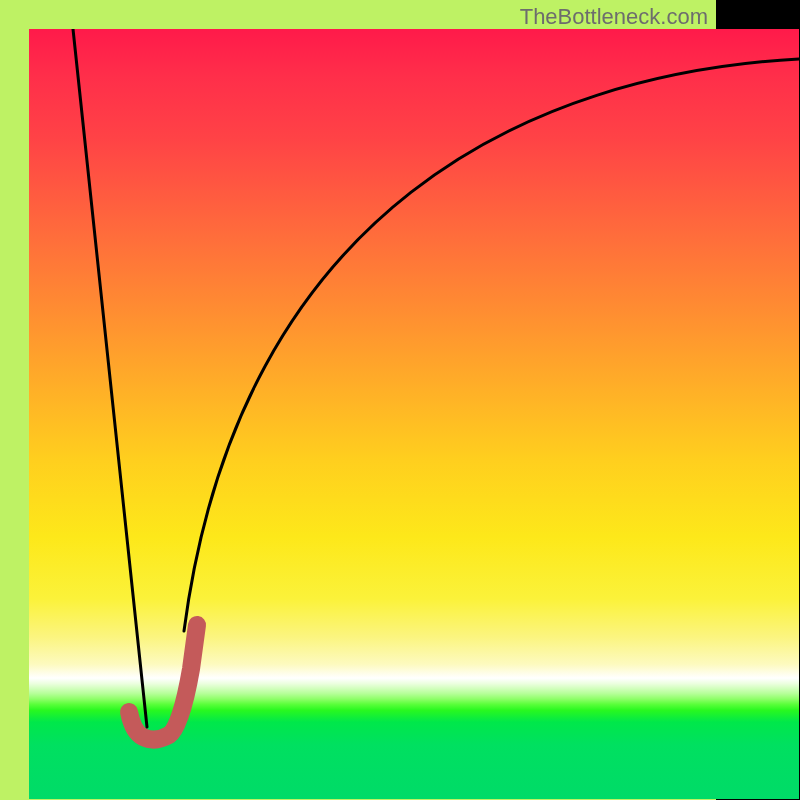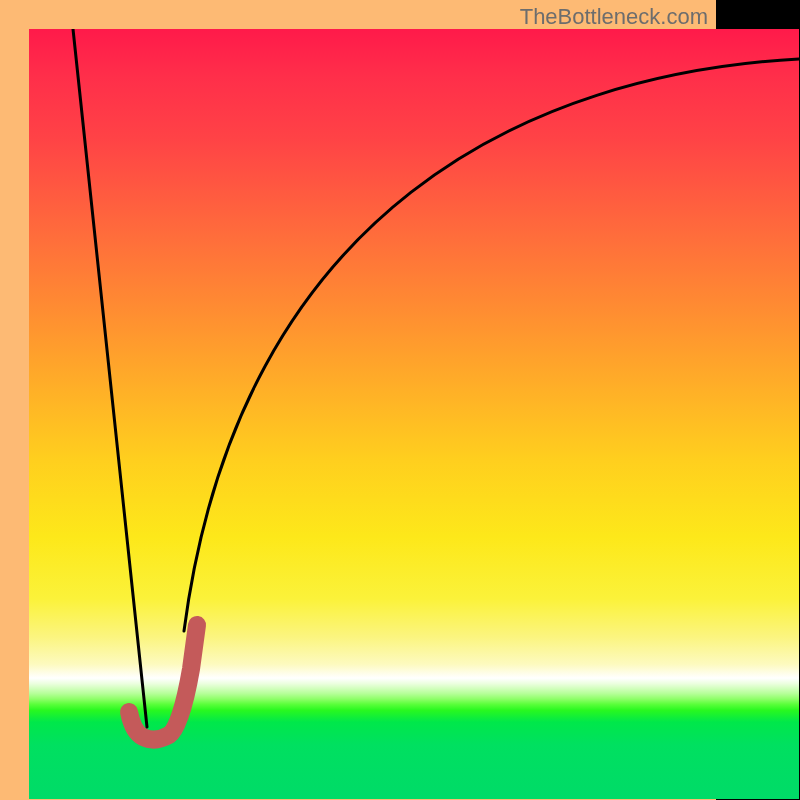--- a/index.html
+++ b/index.html
@@ -10,21 +10,21 @@
     overflow: hidden;
     background: #000;
     font-family: Arial, Helvetica, sans-serif;
   }
   .frame {
     position: absolute;
     left: 0;
     top: 0;
     width: 716px;
     height: 800px;
-    background: #fdba74;
+    background: #bef264;
   }
   .plot-area {
     position: absolute;
     left: 29px;
     top: 29px;
     width: 770px;
     height: 770px;
     overflow: hidden;
   }
   .gradient {

